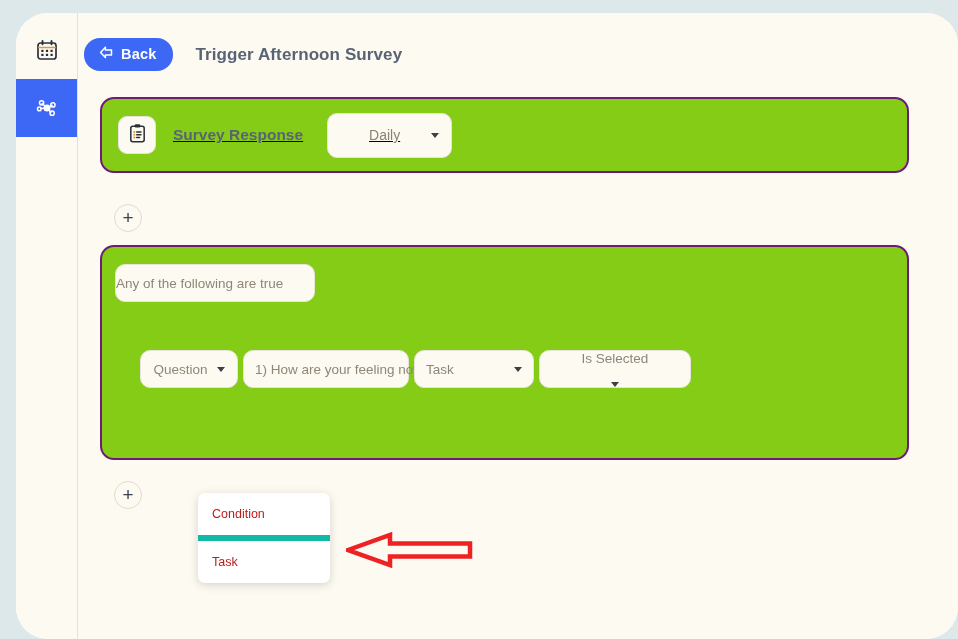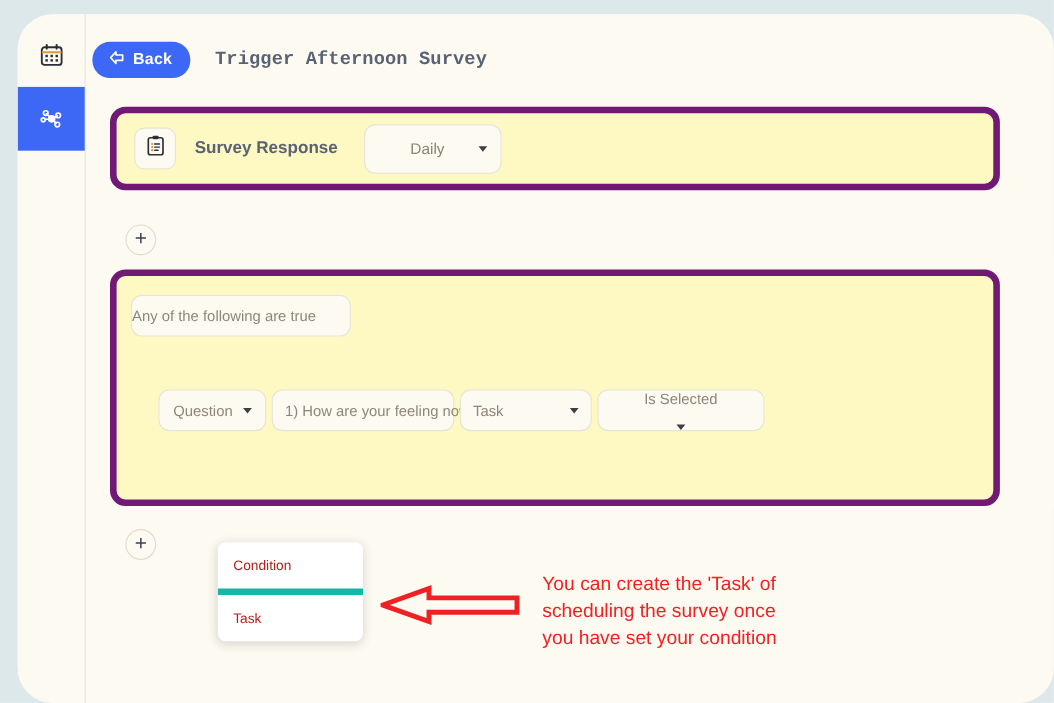--- a/index.html
+++ b/index.html
@@ -82,31 +82,31 @@
     letter-spacing: 0.2px;
     cursor: pointer;
     line-height: 1;
   }
   #page-title {
     margin-left: 22px;
     font-size: 17px;
     font-weight: bold;
     color: #5a6375;
     letter-spacing: 0.1px;
-    font-family: Liberation Mono, monospace;
   }
 
   
   .card {
     position: absolute;
     left: 22px;
     width: 809px;
-    background: #fef9c3;
-    border: 6px solid #701a75;
+    background: #84cc16;
+    border: 2px solid #701a75;
     border-radius: 14px;
+    text-decoration: underline;
   }
 
   
   #trigger-card {
     top: 84px;
     height: 76px;
     display: flex;
     align-items: center;
     padding: 0 16px;
   }
@@ -404,18 +404,15 @@
       <div class="menu-item">Condition</div>
       <div class="menu-item">Task</div>
     </div>
 
     <div id="annotation-arrow">
       <svg width="128" height="38" viewBox="0 0 128 38">
         <path d="M2 19 L44 4 L44 12.5 L124 12.5 L124 25.5 L44 25.5 L44 34 Z" fill="none" stroke="#ee2222" stroke-width="4.5" stroke-linejoin="miter"></path>
       </svg>
     </div>
 
-    <div id="annotation-text">You can create the 'Task' of
-scheduling the survey once
-you have set your condition</div>
 
   </main>
 </div>
 
 </body></html>

